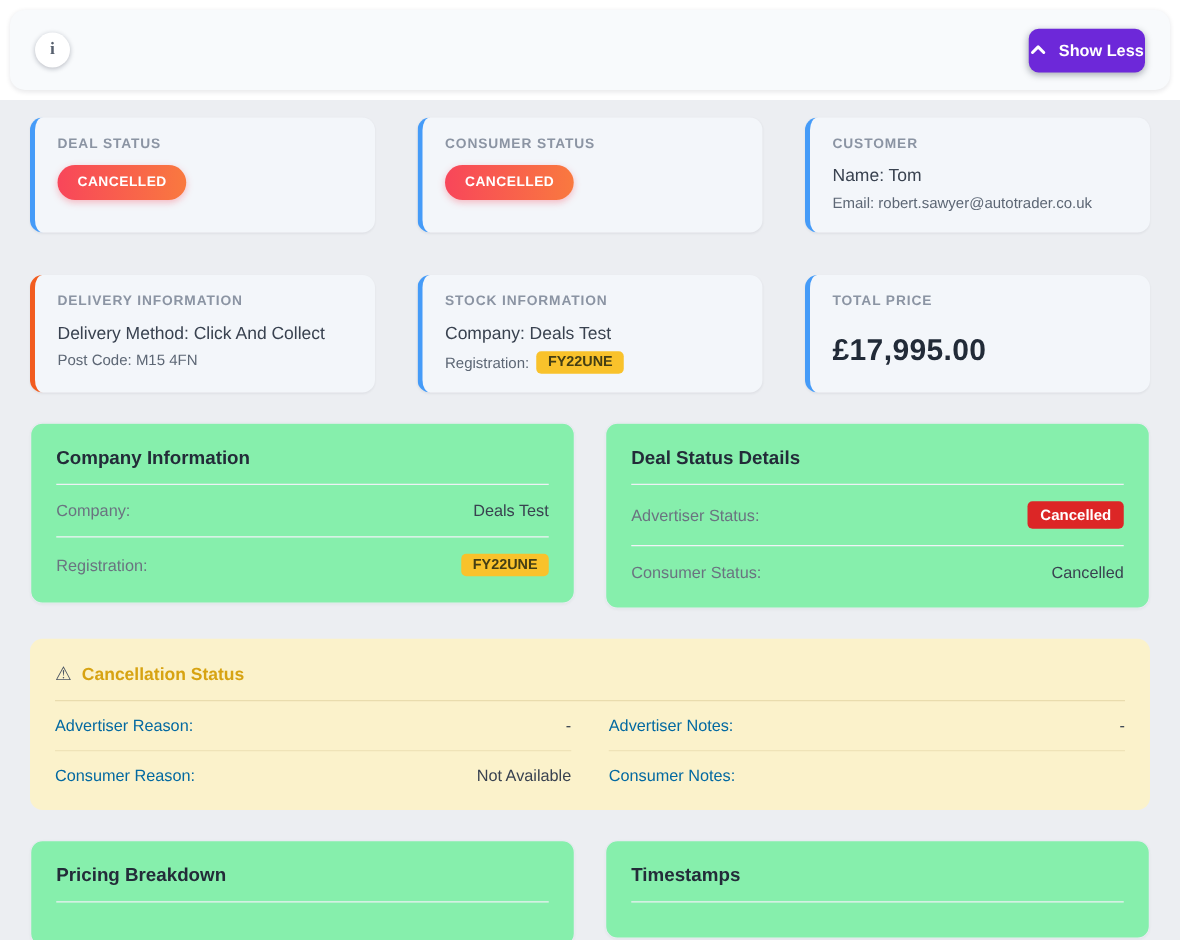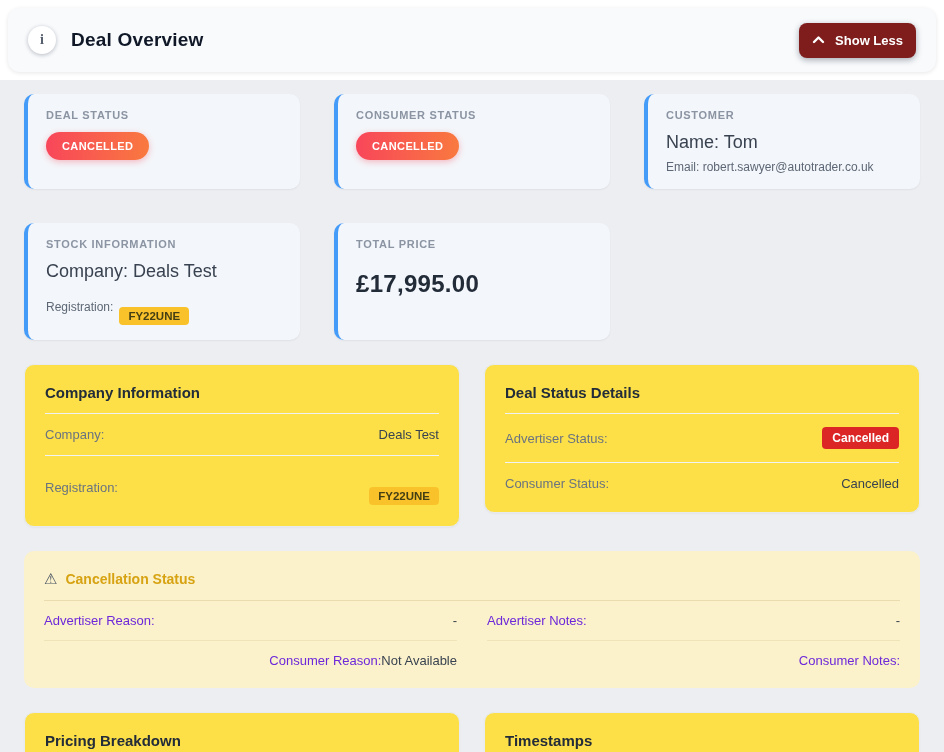--- a/index.html
+++ b/index.html
@@ -27,23 +27,23 @@
     background:#ffffff;
     box-shadow:0 1px 4px rgba(15,23,42,.28);
     display:flex; align-items:center; justify-content:center;
     color:#57606e; font-weight:bold; font-size:14px;
     font-family:"Liberation Serif", serif;
     cursor:pointer;
   }
   .page-title { font-size:19px; color:#101828; font-weight:bold; letter-spacing:.2px; }
   .show-less-btn {
     display:flex; align-items:center; gap:10px;
-    background:#7f1d1d; color:#fff;
+    background:#6d28d9; color:#fff;
     border:none; border-radius:8px;
-    padding:10px 13px;
+    padding:10px 1px;
     font-size:13px; font-weight:bold; font-family:inherit;
     cursor:pointer;
     box-shadow:0 2px 6px rgba(15,23,42,.35);
   }
 
   
   .status-grid {
     display:grid; grid-template-columns:repeat(3,1fr);
     gap:34px; margin:14px 24px 24px;
   }
@@ -61,36 +61,36 @@
     color:#8b94a3; font-weight:bold;
     margin-bottom:11px;
   }
   .pill {
     display:inline-block;
     background:linear-gradient(90deg,var(--badge-gradient-start,#f8465a),var(--badge-gradient-end,#f9793f));
     color:#fff; font-size:11px; font-weight:bold; letter-spacing:.4px;
     padding:8px 16px; border-radius:999px;
     box-shadow:0 2px 6px rgba(248,70,90,.35);
   }
-  .line-primary { font-size:18px; color:#394250; margin-bottom:7px; }
+  .line-primary { font-size:14px; color:#394250; margin-bottom:7px; }
   .line-secondary { font-size:12px; color:#5d6775; }
   .reg-line { display:flex; align-items:center; gap:6px; }
   .badge-yellow {
     display:inline-block;
     background:var(--badge-yellow-bg,#f9c22b);
     color:var(--badge-yellow-text,#443e14);
     font-size:11.5px; font-weight:bold;
-    padding:3px 9px; border-radius:4px;margin-top:18px;
+    padding:3px 9px; border-radius:4px;
   }
   .price-value { font-size:24px; font-weight:bold; color:#222b38; letter-spacing:.3px; margin-top:20px; }
 
   
   .two-col { display:flex; gap:24px; margin:0 24px 24px; align-items:flex-start; }
   .card {
-    background:#fde047;
+    background:#86efac;
     border:1px solid #e7ebf0;
     border-radius:10px;
     padding:6px 20px 8px;
     flex:1;
     box-shadow:0 1px 2px rgba(15,23,42,.04);
   }
   .card-title {
     font-size:15px; color:#232c39; font-weight:bold;
     padding:13px 0 12px;
     border-bottom:1px solid #eef1f5;
@@ -125,35 +125,34 @@
     color:var(--warning-title,#d7a312);
   }
   .warning-icon { color:#4a5563; font-size:15px; font-weight:normal; }
   .cancel-grid { display:grid; grid-template-columns:1fr 1fr; column-gap:30px; }
   .cancel-row {
     display:flex; justify-content:space-between; align-items:center;
     padding:12px 0;
     border-bottom:1px solid #efe3b8;
     font-size:13px;
   }
-  .cancel-row.no-border { border-bottom:none;justify-content:flex-end; }
-  .cancel-label { color:#6d28d9; }
+  .cancel-row.no-border { border-bottom:none; }
+  .cancel-label { color:#0369a1; }
   .cancel-value { color:#394250; text-align:right; }
   .ts-row { padding:10px 0; }
 </style>
 </head>
 <body>
 
 <div class="page">
 
   <div class="header-wrap">
     <header class="header-card">
       <div class="header-left">
         <span class="info-icon">i</span>
-        <h1 class="page-title">Deal Overview</h1>
       </div>
       <button class="show-less-btn">
         <span style="display:flex;">
           <svg width="13" height="10" viewBox="0 0 13 10">
               <path d="M2 7 L6.5 2.5 L11 7" fill="none" stroke="#ffffff" stroke-width="2.4" stroke-linecap="round" stroke-linejoin="round"></path>
             </svg>
         </span>
         <span>Show Less</span>
       </button>
     </header>
@@ -170,20 +169,25 @@
       <div class="status-label">CONSUMER STATUS</div>
       <span class="pill">CANCELLED</span>
     </div>
 
     <div class="status-card">
       <div class="status-label">CUSTOMER</div>
       <div class="line-primary">Name: Tom</div>
       <div class="line-secondary">Email: robert.sawyer@autotrader.co.uk</div>
     </div>
 
+    <div class="status-card orange">
+      <div class="status-label">DELIVERY INFORMATION</div>
+      <div class="line-primary">Delivery Method: Click And Collect</div>
+      <div class="line-secondary">Post Code: M15 4FN</div>
+    </div>
 
     <div class="status-card">
       <div class="status-label">STOCK INFORMATION</div>
       <div class="line-primary">Company: Deals Test</div>
       <div class="line-secondary reg-line">
         <span>Registration:</span>
         <span class="badge-yellow">FY22UNE</span>
       </div>
     </div>
 

